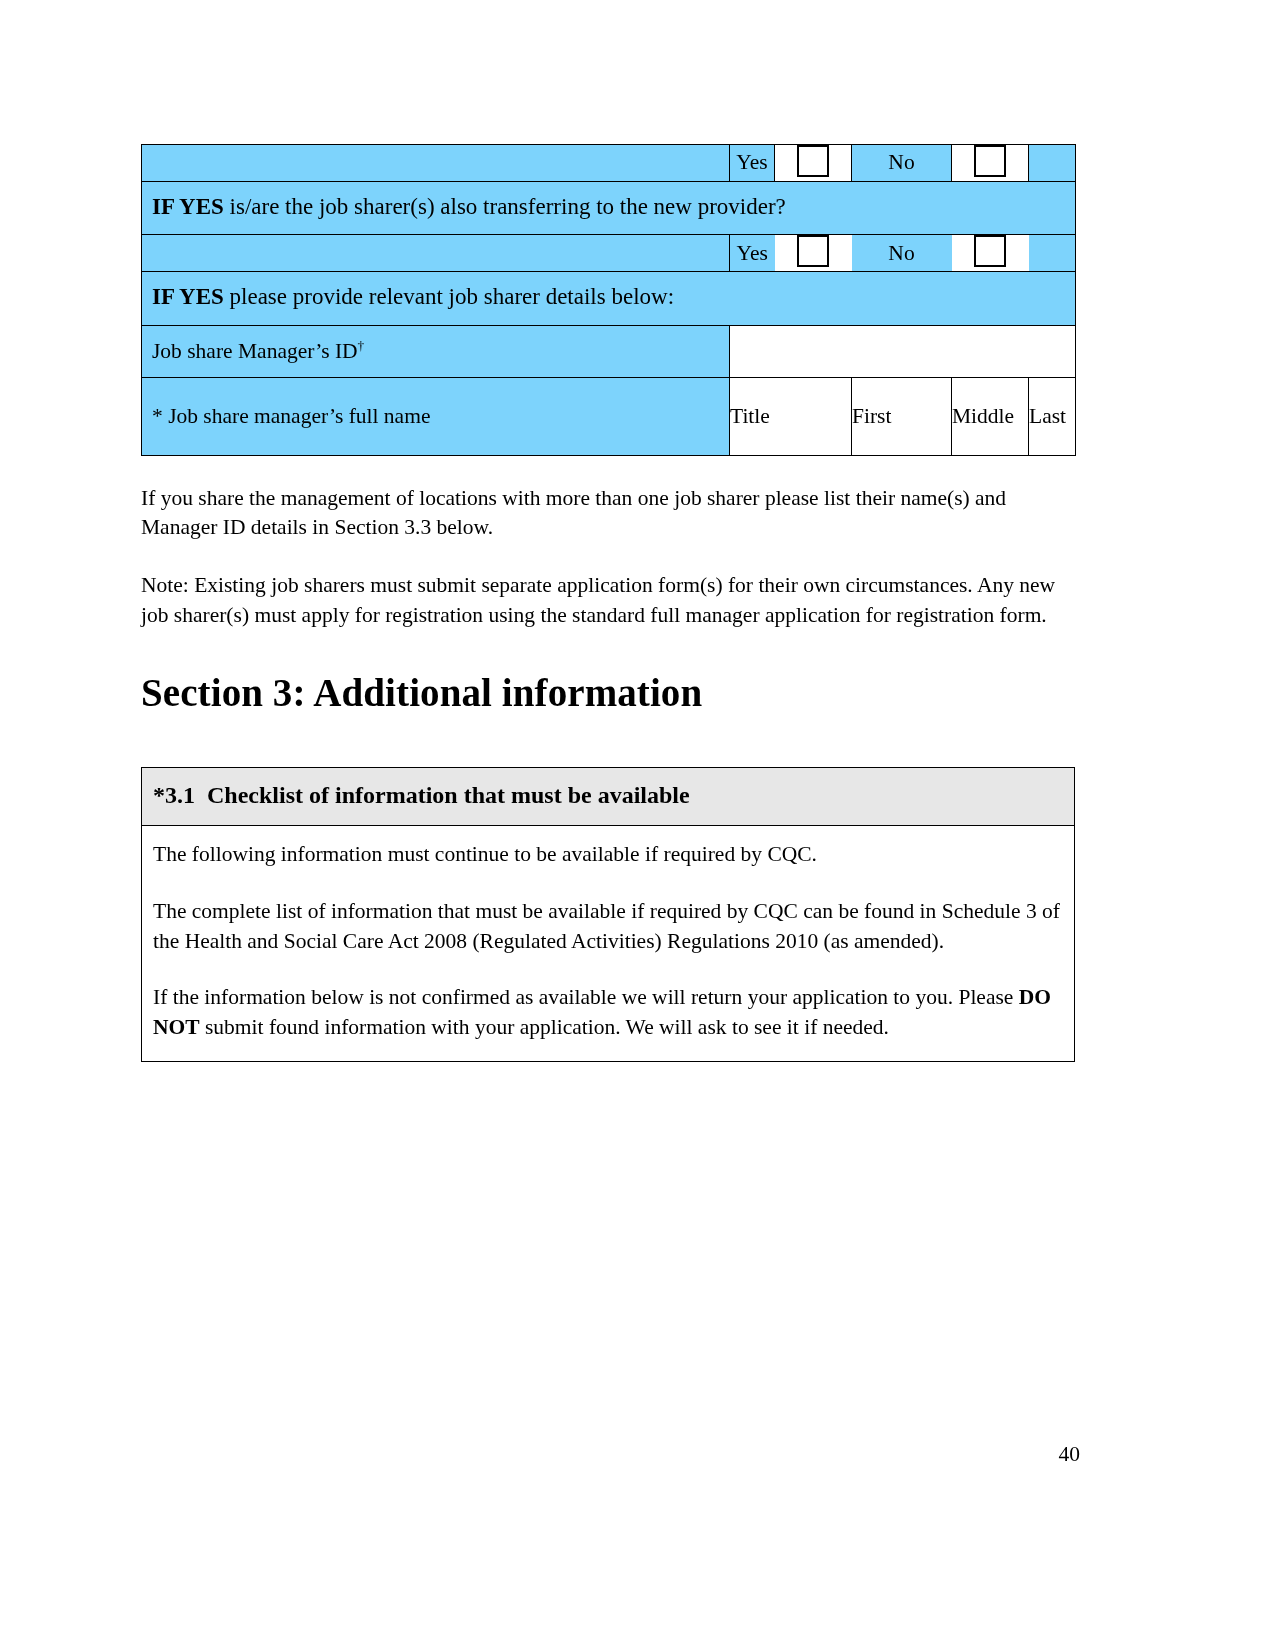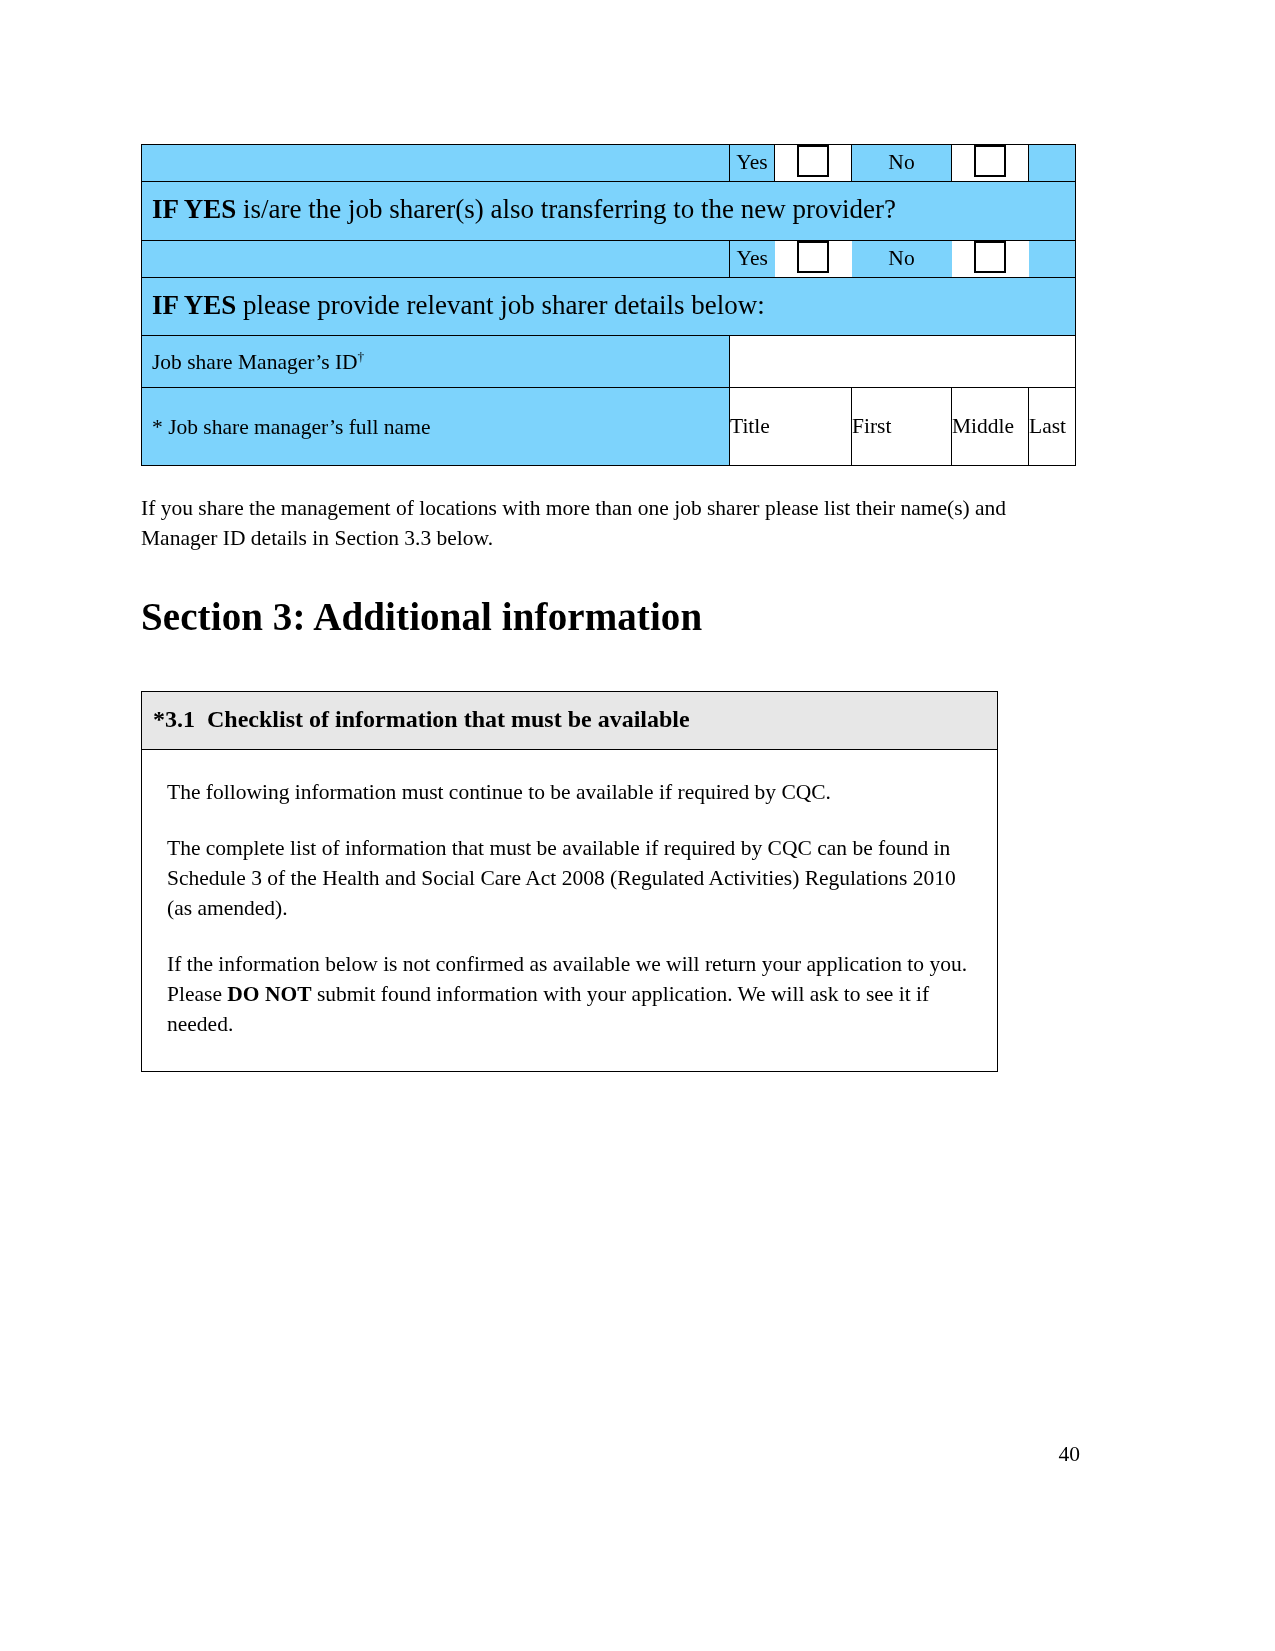--- a/index.html
+++ b/index.html
@@ -70,21 +70,21 @@
   .checkbox {
     display: inline-block;
     width: 32px;
     height: 32px;
     border: 2px solid #000000;
     background: #ffffff;
     box-sizing: border-box;
   }
   .yn-tail { background: #e7e7e7; }
 
-  .row-question .cell-pad { font-size: 27px; padding: 10px 26px 12px 10px; }
+  .row-question .cell-pad { font-size: 23px; padding: 10px 26px 12px 10px; }
   b, strong { font-weight: bold; }
 
   .sup {
     font-size: 0.62em;
     vertical-align: super;
     line-height: 0;
   }
 
   td.whitecell { background: #ffffff !important; }
 
@@ -120,38 +120,38 @@
     margin: 0;
     padding-top: 40px;
     font-size: 39px;
     font-weight: bold;
     letter-spacing: 0.1px;
   }
 
   
   .checklist {
     margin-top: 52px;
-    width: 857px;
+    width: 934px;
     border: 1.6px solid #000000;
     box-sizing: border-box;
   }
   .checklist-head {
     background: #e7e7e7;
     border-bottom: 1.6px solid #000000;
     padding: 14px 11px 16px 11px;
     font-size: 24px;
     font-weight: bold;
   }
   .checklist-head .num { margin-right: 12px; }
   .checklist-body {
     background: #ffffff;
     padding: 14px 11px 18px 11px;
   }
   .checklist-body p {
-    margin: 14px;
+    margin: 0;
     font-size: 21.5px;
     line-height: 1.38;
   }
   .checklist-body p + p { margin-top: 27px; }
 
   .page-number {
     position: absolute;
     left: 1020px;
     top: 1442px;
     width: 60px;
@@ -238,20 +238,21 @@
           </td>
           <td class="namecol">
             <span>Last</span>
           </td>
         </tr>
       </tbody>
     </table>
 
 
     <p class="body">If you share the management of locations with more than one job sharer please list their name(s) and Manager ID details in Section 3.3 below.</p>
+    <p class="body">Note: Existing job sharers must submit separate application form(s) for their own circumstances. Any new job sharer(s) must apply for registration using the standard full manager application for registration form.</p>
 
     <h2 class="section-head">Section 3: Additional information</h2>
 
     <div class="checklist">
       <div class="checklist-head">
         <span class="num">*3.1</span><span>Checklist of information that must be available</span>
       </div>
       <div class="checklist-body">
         <p>The following information must continue to be available if required by CQC.</p>
         <p>The complete list of information that must be available if required by CQC can be found in Schedule 3 of the Health and Social Care Act 2008 (Regulated Activities) Regulations 2010 (as amended).</p>

